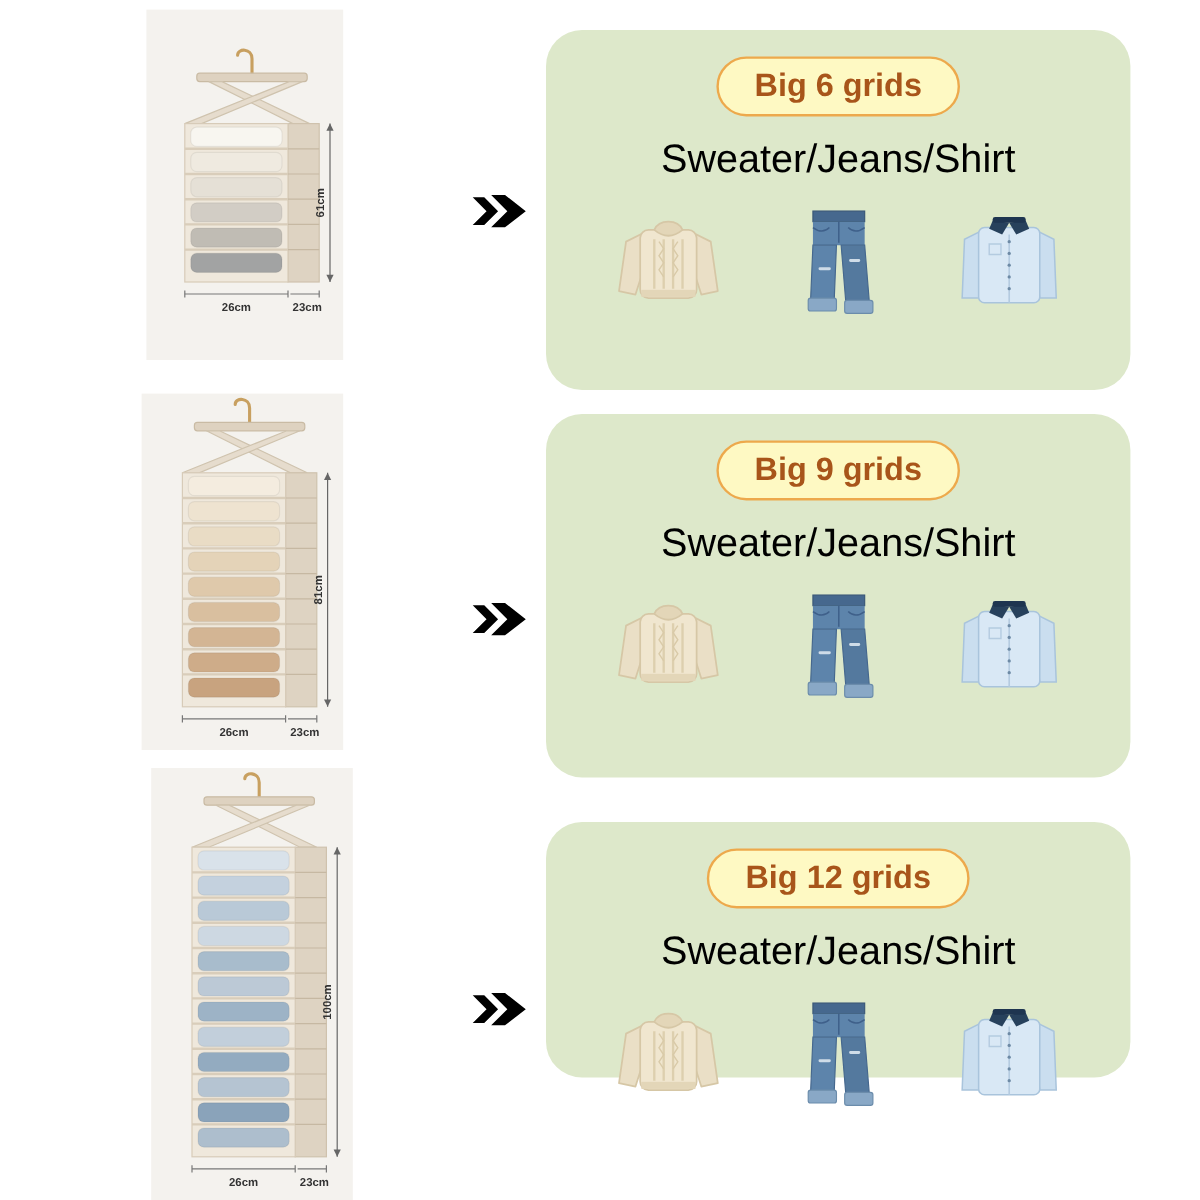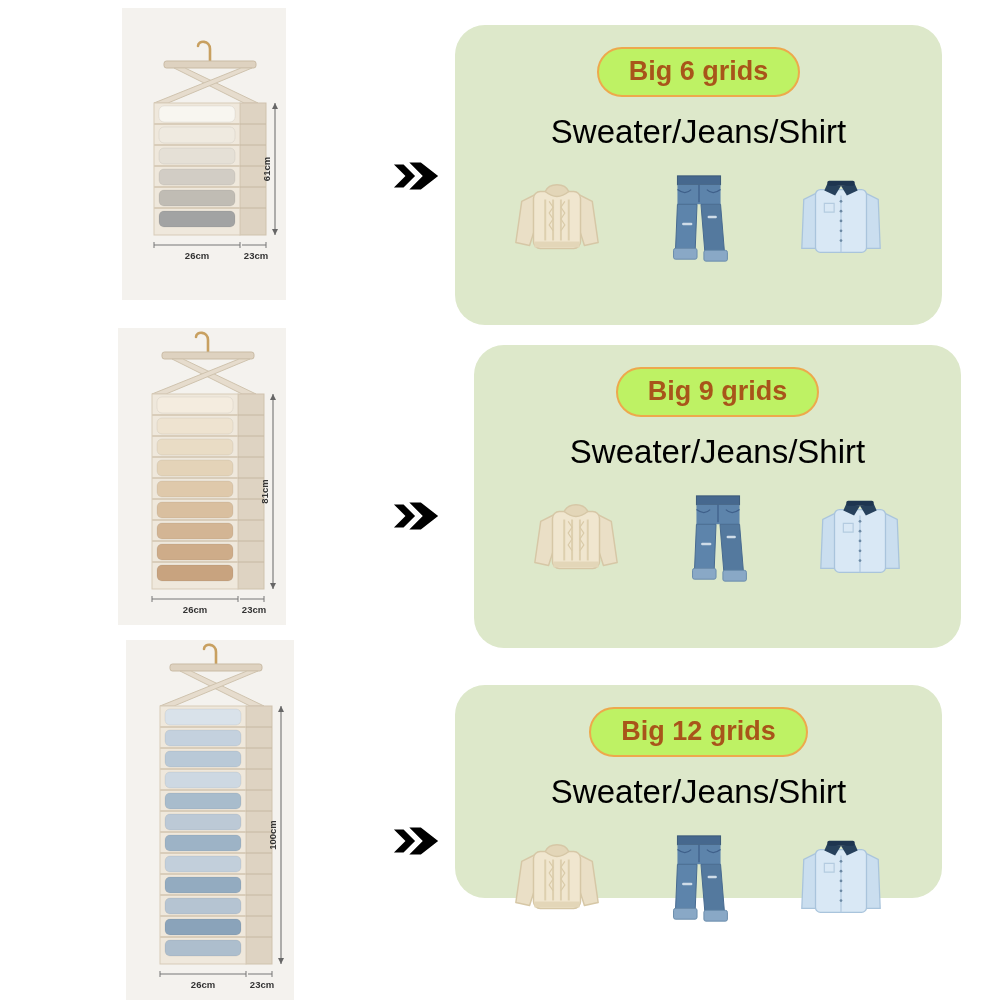--- a/index.html
+++ b/index.html
@@ -2,21 +2,21 @@
 <html><head>
 <meta charset="utf-8">
 <style>
   html,body{margin:0;padding:0;background:#ffffff;}
   .canvas{position:relative;width:1000px;height:1000px;background:#ffffff;overflow:hidden;
           font-family:"Liberation Sans","DejaVu Sans",sans-serif;}
   .photo{position:absolute;background:#f4f2ee;display:flex;align-items:center;justify-content:center;}
   .arrow{position:absolute;width:50px;height:32px;}
   .panel{position:absolute;width:487px;background:#dde8ca;border-radius:30px;
          display:flex;flex-direction:column;align-items:center;padding-top:22px;box-sizing:border-box;}
-  .badge{background:#bef264;border:2px solid #eda94c;border-radius:999px;
+  .badge{background:#fef9c3;border:2px solid #eda94c;border-radius:999px;
          padding:6px 30px;font-size:27px;font-weight:bold;color:#a8551a;line-height:1.25;}
   .items{margin-top:16px;font-size:33px;color:#000000;}
   .clothes{margin-top:16px;display:flex;align-items:flex-end;gap:44px;}
   .cloth{width:98px;height:104px;display:block;}
   .defs{position:absolute;width:0;height:0;overflow:hidden;}
 </style>
 </head>
 <body>
 
 <svg class="defs" aria-hidden="true">
@@ -161,21 +161,21 @@
           <line x1="36" y1="268" x2="36" y2="274" stroke="#777"></line>
           <line x1="122" y1="268" x2="122" y2="274" stroke="#777"></line>
           <line x1="148" y1="268" x2="148" y2="274" stroke="#777"></line>
           <text x="79" y="285" text-anchor="middle" font-size="9.5" font-weight="bold" fill="#333" font-family="Liberation Sans, sans-serif">26cm</text>
           <text x="138" y="285" text-anchor="middle" font-size="9.5" font-weight="bold" fill="#333" font-family="Liberation Sans, sans-serif">23cm</text>
         </svg></div>
   </div>
   <svg class="arrow" style="left:392px;top:500px;" viewBox="0 0 52 32">
       <use href="#sym-arrow"></use>
     </svg>
-  <div class="panel" style="left:474px;top:345px;height:303px;">
+  <div class="panel" style="left:455px;top:345px;height:303px;">
     <div class="badge">Big 9 grids</div>
     <div class="items">Sweater/Jeans/Shirt</div>
     <div class="clothes">
       <svg class="cloth" viewBox="0 0 100 100">
           <use href="#sym-sweater"></use>
         </svg>
       <svg class="cloth" viewBox="0 0 100 100">
           <use href="#sym-jeans"></use>
         </svg>
       <svg class="cloth" viewBox="0 0 100 100">

